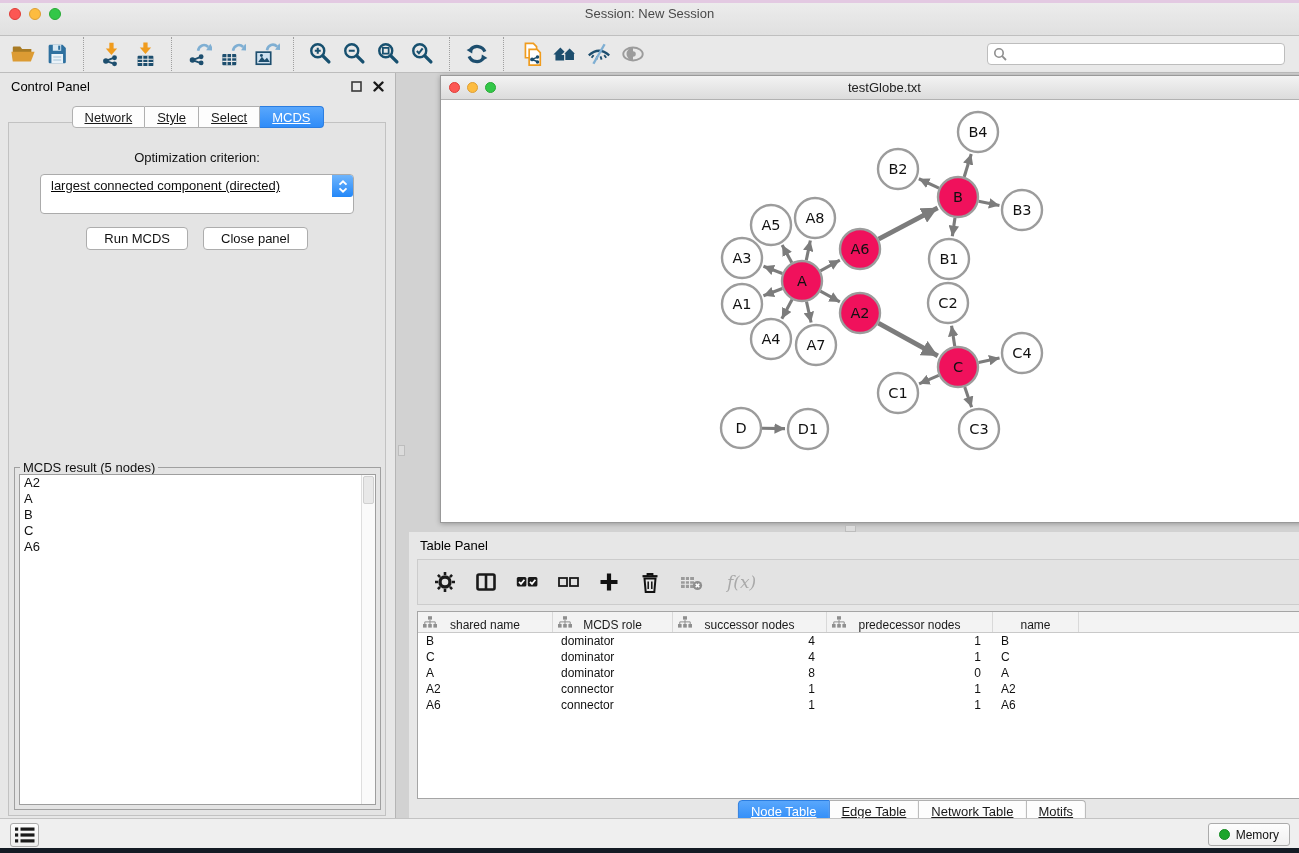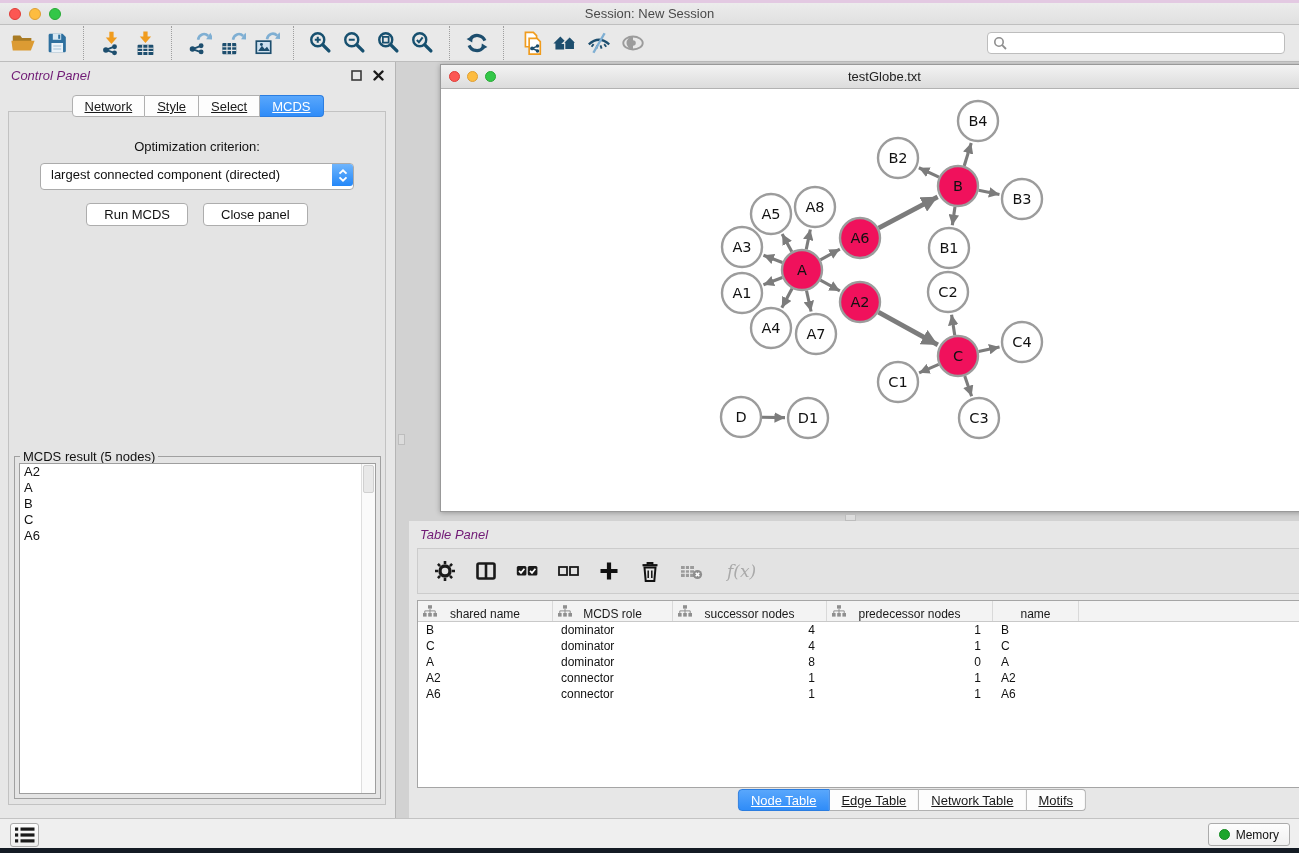--- a/index.html
+++ b/index.html
@@ -5,21 +5,21 @@
   html,body{margin:0;padding:0;}
   body{
     width:1299px;height:853px;position:relative;overflow:hidden;
     background:#141b24;
     font-family:"Liberation Sans","DejaVu Sans",sans-serif;
     -webkit-font-smoothing:antialiased;
   }
   .app{position:absolute;left:0;top:0;width:1299px;height:848px;background:#d2d2d2;}
 
   
-  .titlebar{height:25px;background:linear-gradient(#ececec,#e0e0e0);border-top:3px solid #e3c9e2;
+  .titlebar{height:36px;background:linear-gradient(#ececec,#e0e0e0);border-top:3px solid #e3c9e2;
     border-bottom:1px solid #bfbfbf;position:relative;box-sizing:border-box;}
   .traffic{position:absolute;left:9px;top:5px;display:flex;gap:8px;}
   .light{width:12px;height:12px;border-radius:50%;box-sizing:border-box;}
   .light.red{background:#fc5753;border:1px solid #df3d38;}
   .light.yellow{background:#fdbc40;border:1px solid #de9f34;}
   .light.green{background:#33c748;border:1px solid #27aa35;}
   .title-text{text-align:center;font-size:13px;line-height:21px;color:#4a4a4a;}
 
   
   .toolbar{height:37px;background:#e9e9e9;border-bottom:1px solid #bdbdbd;display:flex;align-items:center;
@@ -30,33 +30,33 @@
   .searchbox{margin-left:auto;margin-right:8px;position:relative;width:298px;height:22px;}
   .searchbox input{width:100%;height:100%;box-sizing:border-box;border:1px solid #bdbdbd;border-radius:4px;
     padding:0 6px 0 24px;font-size:12px;background:#fff;outline:none;}
   .searchbox .mag{position:absolute;left:6px;top:4px;}
 
   
   .main{position:relative;width:100%;height:756px;background:#d2d2d2;}
 
   
   .cpanel{position:absolute;left:0;top:0;width:396px;height:756px;background:#e7e7e7;border-right:1px solid #b5b5b5;box-sizing:border-box;}
-  .panel-head{height:26px;display:flex;align-items:center;padding:0 11px;font-size:13px;color:#701a75;font-style:italic;}
+  .panel-head{height:26px;display:flex;align-items:center;padding:0 11px;font-size:13px;color:#000000;}
   .panel-head .hicons{margin-left:auto;display:flex;gap:11px;align-items:center;}
   .cp-tabs{position:absolute;left:50%;transform:translateX(-50%);top:33px;display:flex;z-index:3;}
   .seg-btn{height:22px;line-height:22px;padding:0 12px;font-size:13px;background:#fdfdfd;color:#1a1a1a;
     border:1px solid #b0b0b0;border-left:none;box-sizing:border-box;white-space:nowrap;text-decoration:underline;}
   .seg-btn:first-child{border-left:1px solid #b0b0b0;border-radius:4px 0 0 4px;}
   .seg-btn:last-child{border-radius:0 4px 4px 0;}
   .seg-btn.active{background:linear-gradient(#59a7fc,#2f8cf8);color:#fff;border-color:#2b7de0;}
   .cp-body{position:absolute;left:8px;right:9px;top:49px;bottom:13px;background:#e4e4e4;
     border:1px solid #c2c2c2;box-sizing:border-box;}
   .opt-label{text-align:center;margin-top:27px;font-size:13px;color:#111;}
-  .combo{margin:9px auto 0;width:314px;height:27px;position:relative;background:#fff;border:1px solid #ababab;
-    border-radius:4px;box-sizing:border-box;}
+  .combo{margin:9px auto 0;width:314px;height:40px;position:relative;background:#fff;border:1px solid #ababab;
+    border-radius:4px;box-sizing:border-box;text-decoration:underline;}
   .combo-text{line-height:22px;padding-left:10px;font-size:13px;color:#111;}
   .combo-btn{position:absolute;right:0;top:0;width:21px;height:22px;border-radius:0 3px 3px 0;
     background:linear-gradient(#6fb5fc,#2387f8);display:flex;align-items:center;justify-content:center;}
   .btn-row{display:flex;justify-content:center;gap:15px;margin-top:13px;}
   .mac-btn{background:#fff;border:1px solid #adadad;border-radius:4px;font-size:13px;color:#111;
     height:23px;line-height:21px;padding:0 17px;box-sizing:border-box;}
   .result-fs{position:absolute;left:5px;right:4px;top:344px;bottom:5px;border:1px solid #a0a0a0;}
   .result-legend{position:absolute;top:-8px;left:5px;background:#e4e4e4;padding:0 3px;font-size:13px;color:#111;}
   .result-list{position:absolute;left:4px;right:4px;top:6px;bottom:4px;background:#fff;border:1px solid #9e9e9e;
     overflow:hidden;font-size:13px;color:#111;}

